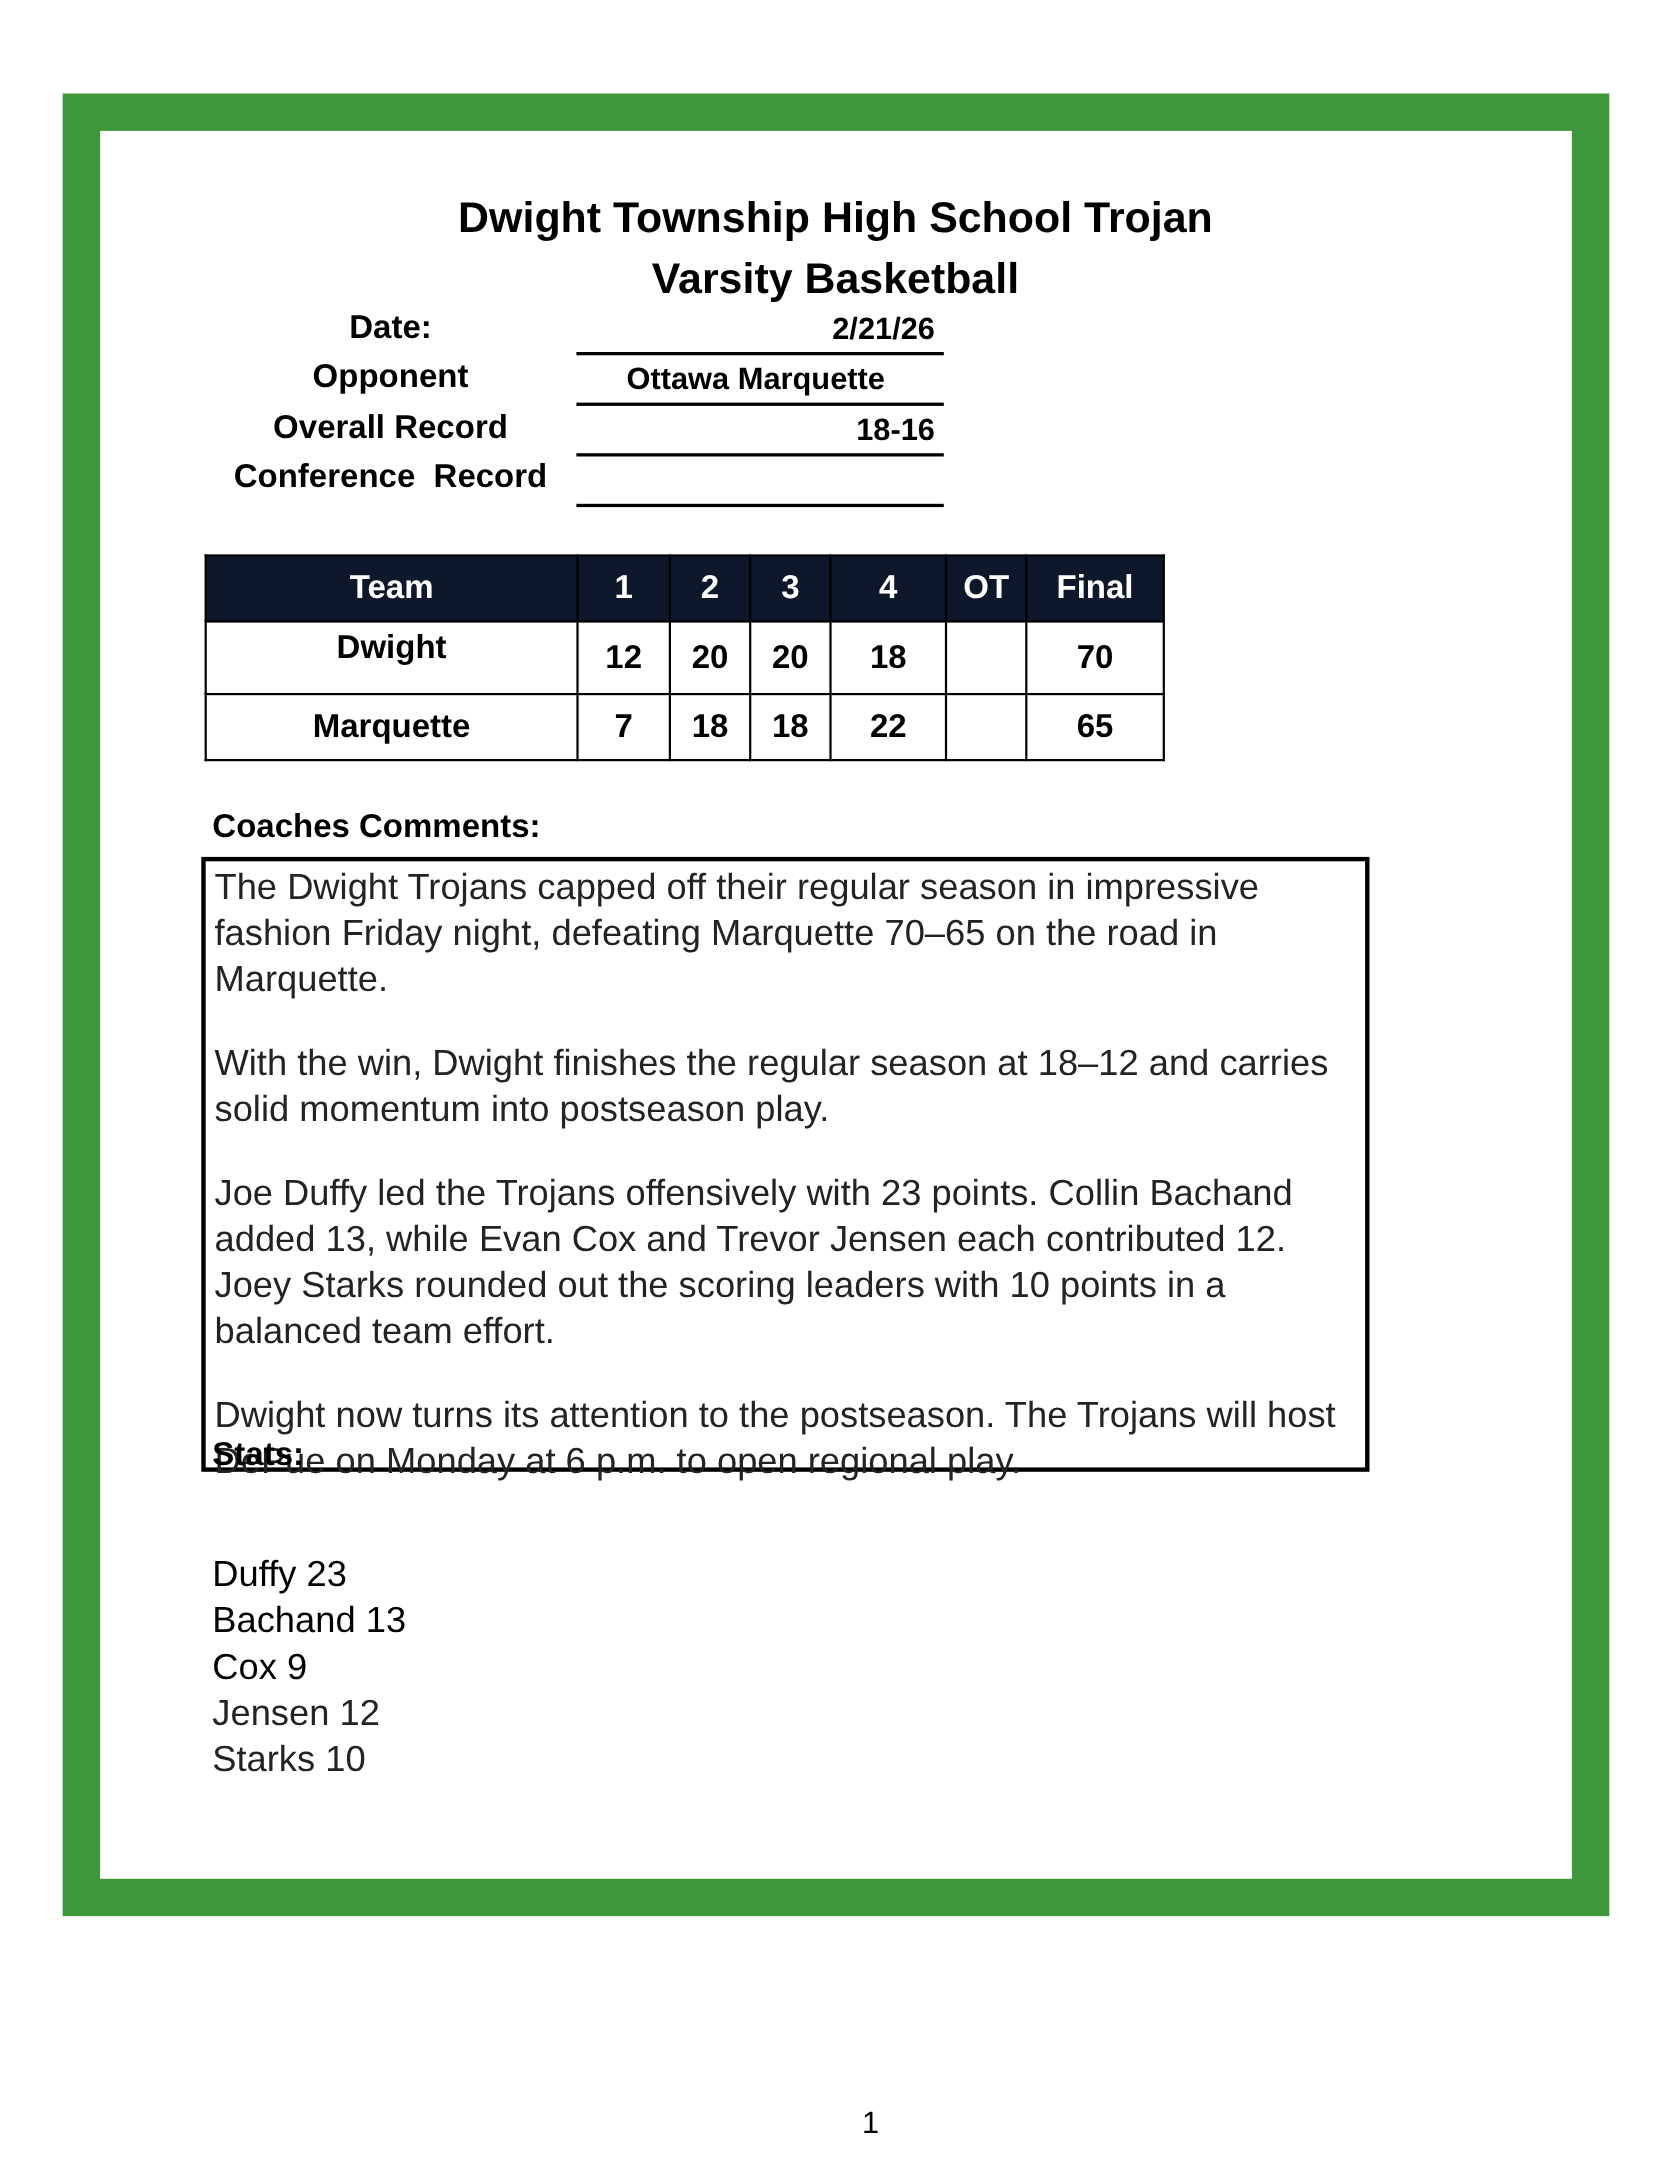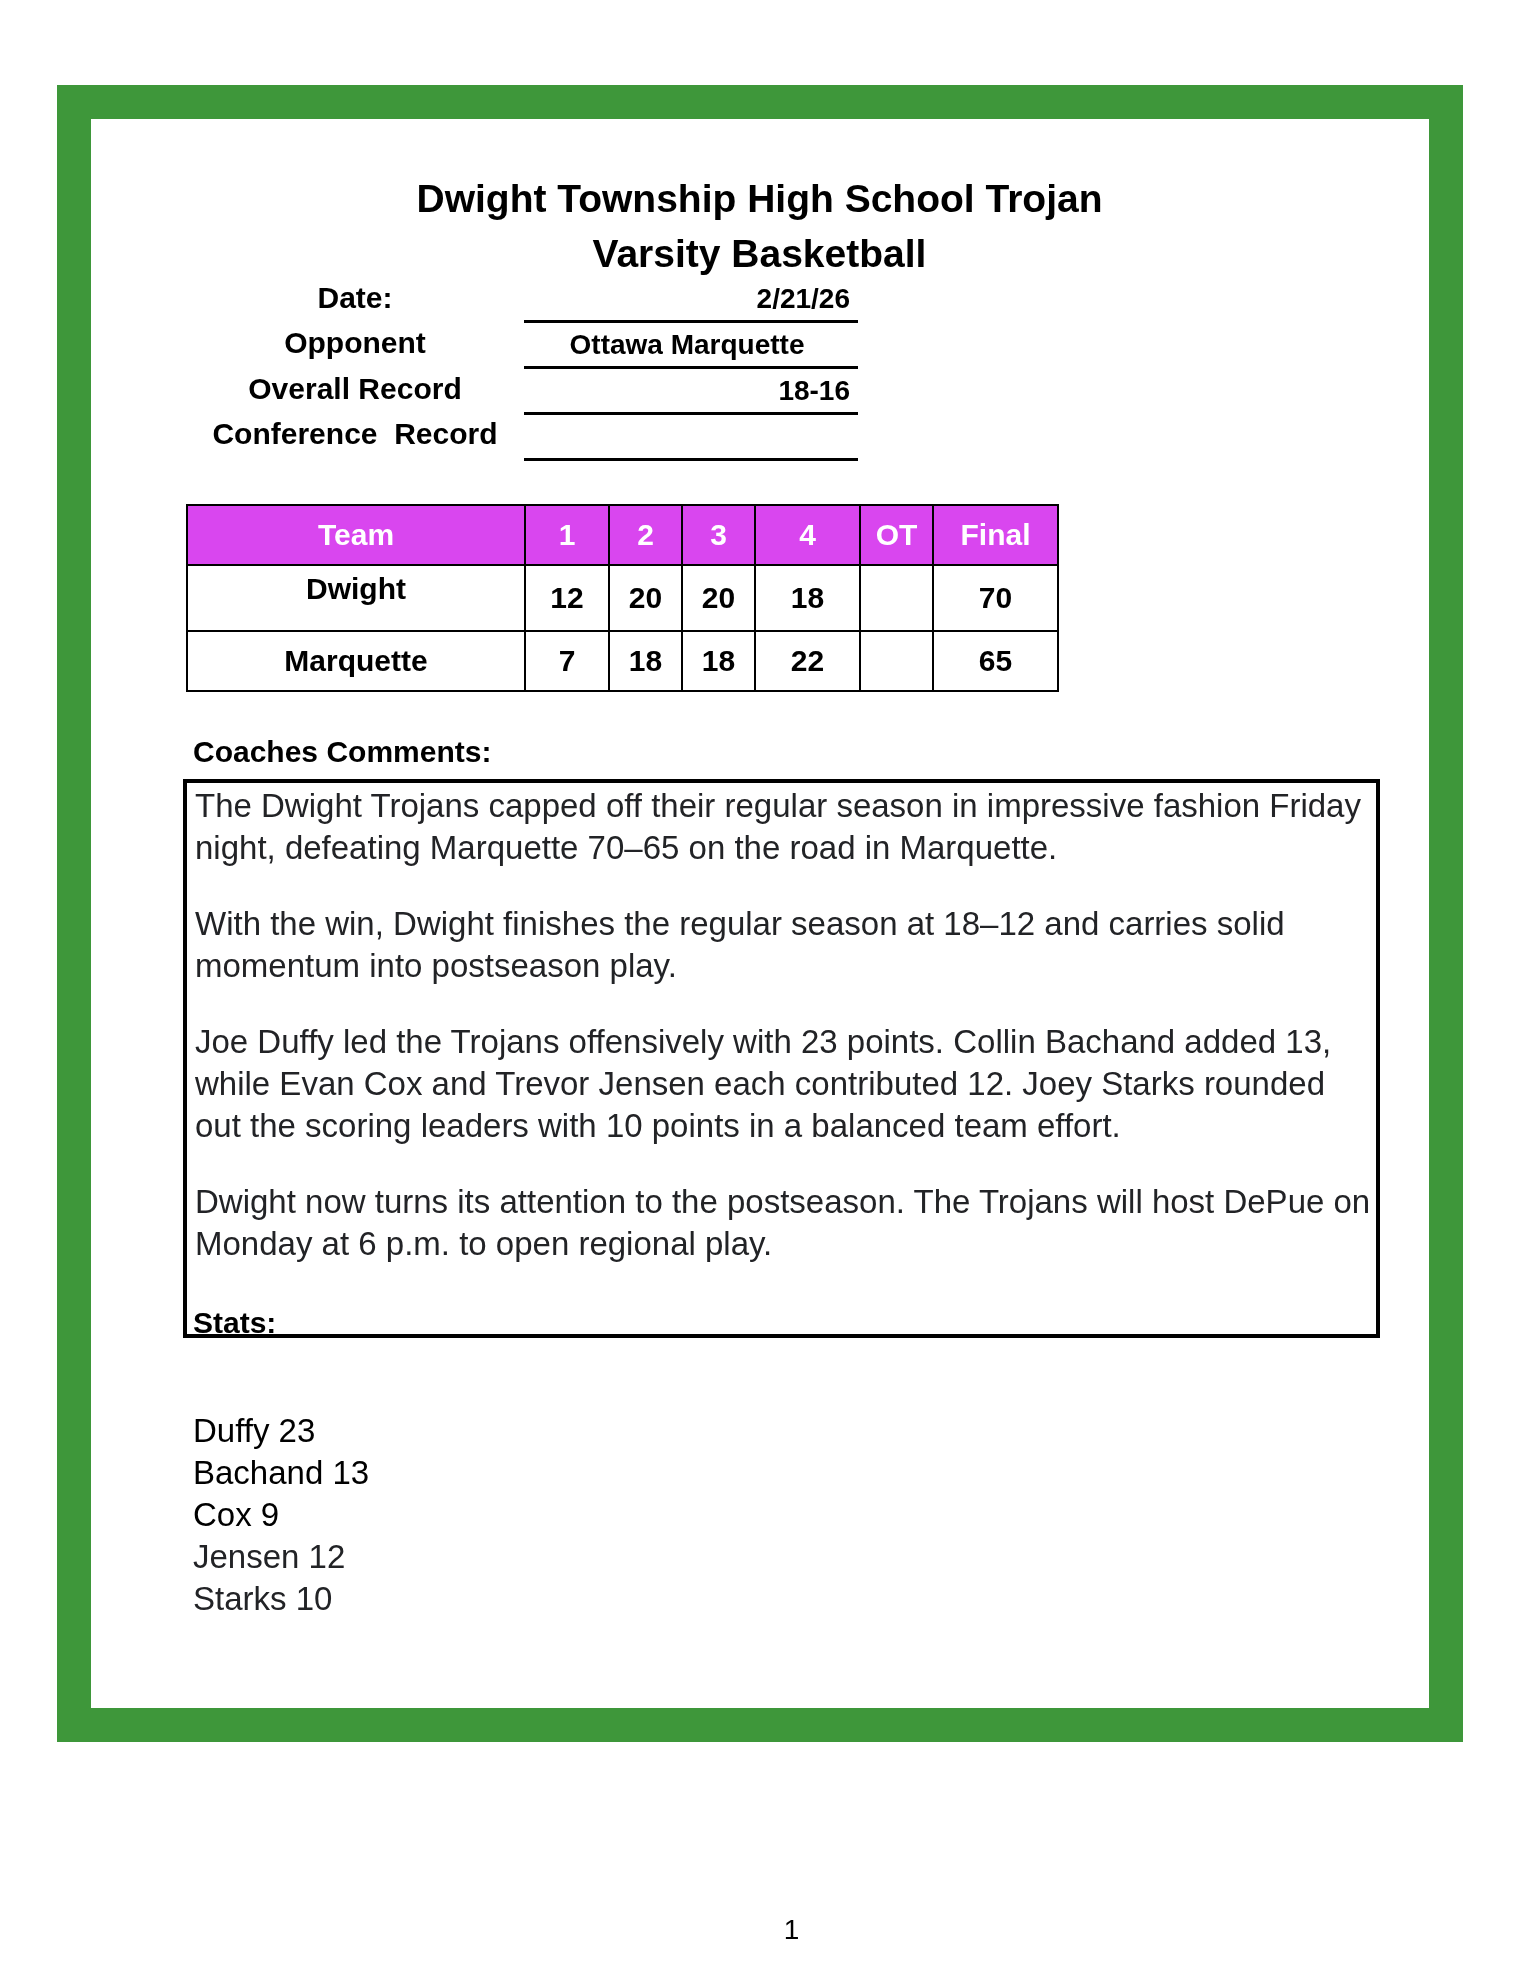--- a/index.html
+++ b/index.html
@@ -13,27 +13,27 @@
   .title.l2 { top: 214px; }
   .info-label { position: absolute; left: 190px; width: 330px; text-align: center;
                 font-weight: bold; font-size: 30px; line-height: 40px; }
   .info-value { position: absolute; left: 524px; width: 326px; text-align: right;
                 font-weight: bold; font-size: 28px; line-height: 40px; }
   .info-line { position: absolute; left: 524px; width: 334px; height: 3px; background: #000; }
 
   table.score { position: absolute; left: 186px; top: 504px; border-collapse: collapse;
                 font-weight: bold; font-size: 30px; }
   table.score th, table.score td { border: 2.5px solid #000; text-align: center; padding: 0; }
-  table.score th { background: #d946ef; color: #fff; height: 58px; }
+  table.score th { background: #0f172a; color: #fff; height: 58px; }
   table.score td { height: 58px; margin-top: 40px; }
   table.score td.teamname { vertical-align: top; padding-top: 6px; }
   table.score tr.r2 td.teamname { vertical-align: middle; padding-top: 0; }
 
   .section-label { position: absolute; left: 193px; font-weight: bold; font-size: 30px; line-height: 40px; }
-  .comments-box { position: absolute; left: 183px; top: 779px; width: 1197px; height: 559px;
+  .comments-box { position: absolute; left: 183px; top: 779px; width: 1062px; height: 559px;
                   box-sizing: border-box; border: 4px solid #000; padding: 2px 0 0 8px; }
   .comments-box p { margin: 0 0 34px 0; font-size: 33px; line-height: 42px; color: #222326; }
   .stats-list { position: absolute; left: 193px; top: 1410px; font-size: 33px; line-height: 42px; }
   .stats-list div { color: #000; }
   .stats-list div.gray { color: #222326; }
   .page-num { position: absolute; top: 1912px; left: 0; width: 1583px; text-align: center;
               font-size: 28px; line-height: 36px; }
 </style>
 </head>
 <body>

